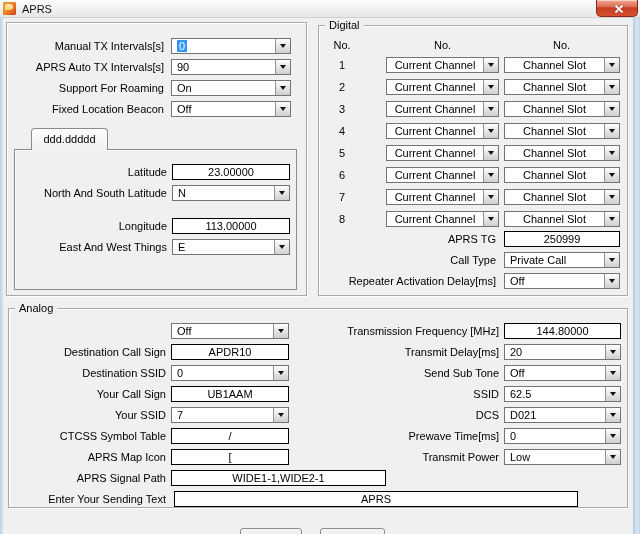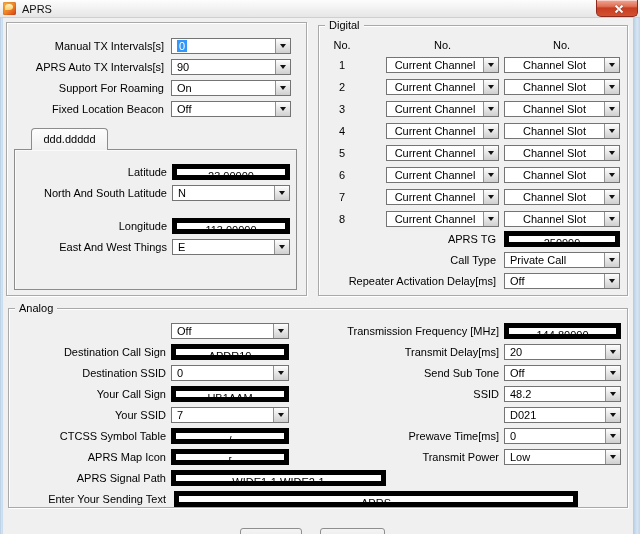--- a/index.html
+++ b/index.html
@@ -27,21 +27,21 @@
   .frame.left{left:0;width:3px;}
   .frame.right{left:633px;width:7px;}
   .lbl{position:absolute;height:16px;line-height:16px;text-align:right;white-space:nowrap;}
   .lbl.ctr{text-align:center;}
   .combo{position:absolute;height:16px;background:#fff;border:1px solid #747474;}
   .cval{position:absolute;left:5px;right:17px;top:1px;line-height:13px;white-space:nowrap;overflow:hidden;}
   .combo.center .cval{left:2px;text-align:center;}
   .cbtn{position:absolute;top:0;right:0;width:15px;height:14px;
         background:linear-gradient(#fefefe,#cfcfcf);border-left:1px solid #919191;}
   .tri{position:absolute;left:4px;top:5px;width:0;height:0;border:3px solid transparent;border-top:4px solid #111;}
-  .inp{position:absolute;height:16px;background:#fff;border:5px solid #000000;
+  .inp{position:absolute;height:16px;background:#fff;border:1px solid #000000;
        text-align:center;line-height:14px;white-space:nowrap;overflow:hidden;}
   .grp{position:absolute;border:1px solid #a9a9a9;box-shadow:inset 1px 1px 0 #fff, 1px 1px 0 #fff;}
   .gl{position:absolute;top:-8px;left:6px;height:14px;line-height:14px;background:#f0f0f0;padding:0 4px;}
   .tab{position:absolute;left:24px;top:105px;width:77px;height:22px;z-index:2;
        border:1px solid #8c8c8c;border-bottom:none;border-radius:4px 4px 0 0;
        background:linear-gradient(#fdfdfd,#f0f0f0);text-align:center;line-height:20px;}
   .tabpage{position:absolute;left:7px;top:126px;width:283px;height:141px;
        border:1px solid #8c8c8c;background:#f0f0f0;box-shadow:inset 1px 1px 0 #fafafa;}
   .sel{background:#3297fd;color:#fff;padding:0 2px;}
   .pbtn{position:absolute;height:14px;border:1px solid #8e8e8e;border-radius:3px 3px 0 0;
@@ -322,26 +322,27 @@
     <div class="lbl" style="left:290px;top:56px;width:200px;">Send Sub Tone</div>
     <div class="combo" style="left:495px;top:56px;width:117px;">
       <span class="cval">Off</span>
       <span class="cbtn">
           <i class="tri"></i>
         </span>
     </div>
 
     <div class="lbl" style="left:290px;top:77px;width:200px;">SSID</div>
     <div class="combo" style="left:495px;top:77px;width:117px;">
-      <span class="cval">48.2</span>
-      <span class="cbtn">
-          <i class="tri"></i>
-        </span>
-    </div>
-
+      <span class="cval">62.5</span>
+      <span class="cbtn">
+          <i class="tri"></i>
+        </span>
+    </div>
+
+    <div class="lbl" style="left:290px;top:98px;width:200px;">DCS</div>
     <div class="combo" style="left:495px;top:98px;width:117px;">
       <span class="cval">D021</span>
       <span class="cbtn">
           <i class="tri"></i>
         </span>
     </div>
 
     <div class="lbl" style="left:290px;top:119px;width:200px;">Prewave Time[ms]</div>
     <div class="combo" style="left:495px;top:119px;width:117px;">
       <span class="cval">0</span>

